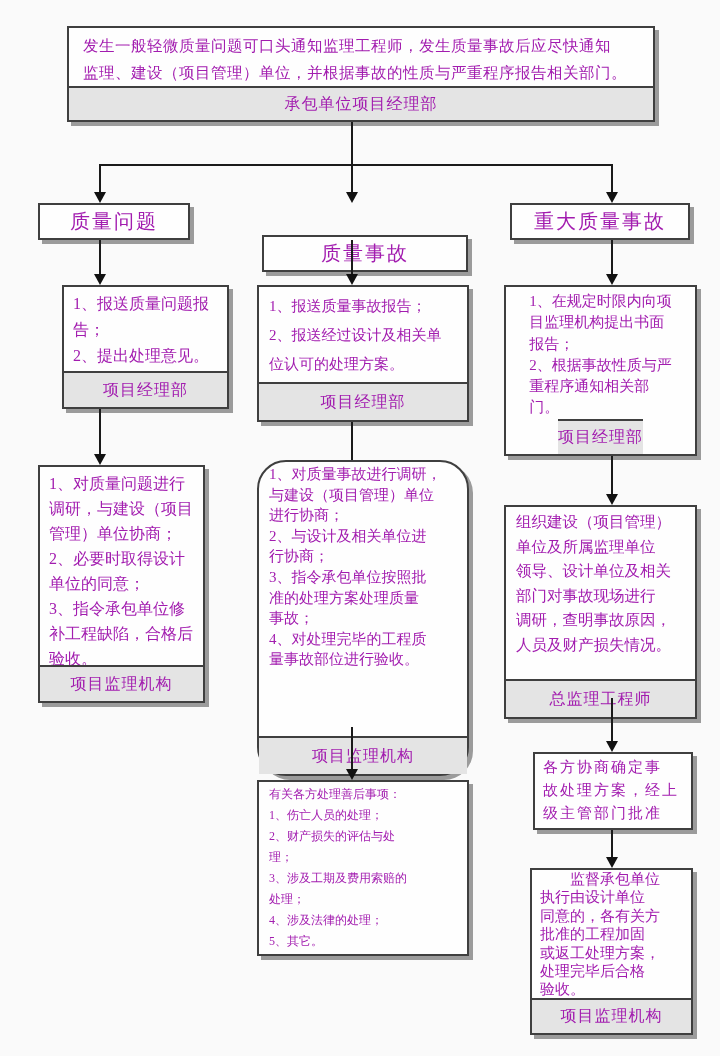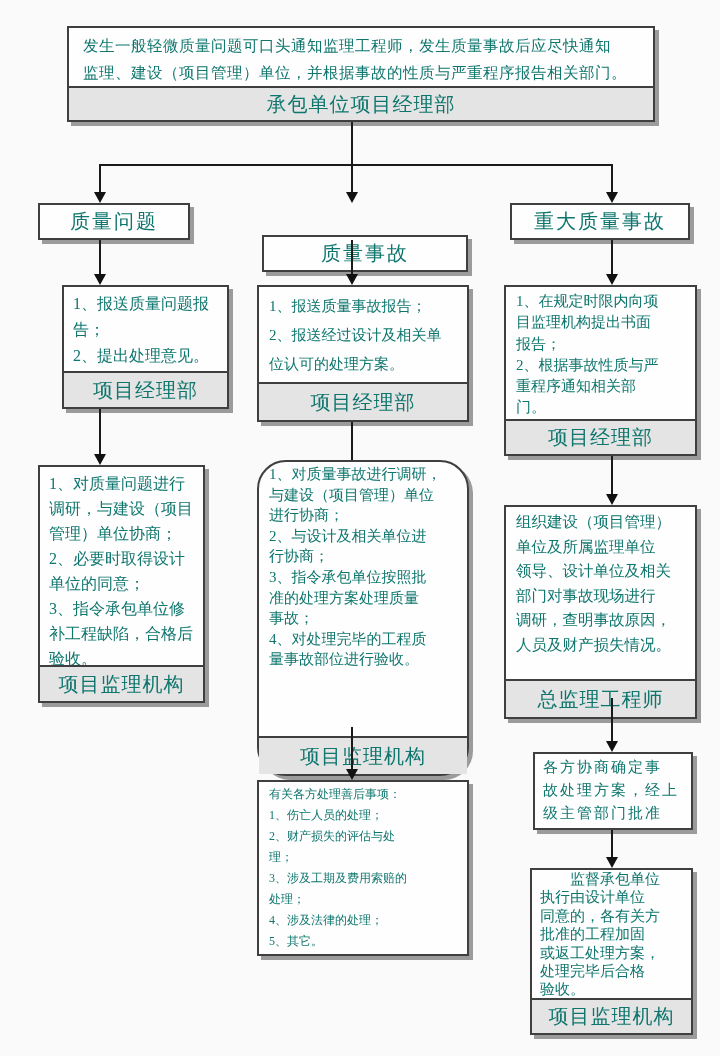--- a/index.html
+++ b/index.html
@@ -15,35 +15,35 @@
     overflow:hidden;
   }
   .node {
     position:absolute;
     box-sizing:border-box;
     background:#fefefe;
     border:2px solid #3f3f3f;
     box-shadow:4px 4px 0 0 #9b9b9b;
     display:flex;
     flex-direction:column;
-    color:#0f766e;
+    color:#a21caf;
   }
   .node .body {
     flex:1;
     white-space:pre-line;
     text-align:left;
     overflow:hidden;
   }
   .node .footer {
     border-top:2px solid #3f3f3f;
     background:#e4e4e4;
     display:flex;
     align-items:center;
     justify-content:center;
-    font-size:20px;
+    font-size:16px;
     letter-spacing:1px;
   }
   .hdr {
     align-items:center;
     justify-content:center;
     font-size:20px;
     letter-spacing:2px;
     flex-direction:row;
   }
   .vline {
@@ -114,21 +114,21 @@
     <div class="footer" style="height:34px;">项目经理部</div>
   </div>
 
   <div class="node" style="left:257px; top:285px; width:212px; height:137px;">
     <div class="body t-c2b1">1、报送质量事故报告；
 2、报送经过设计及相关单
 位认可的处理方案。</div>
     <div class="footer" style="height:36px;">项目经理部</div>
   </div>
 
-  <div class="node" style="left:504px; top:285px; width:193px; height:171px;">
+  <div class="node" style="left:504px; top:285px; width:193px; height:171px;align-items:center;">
     <div class="body t-c3b1">1、在规定时限内向项
 目监理机构提出书面
 报告；
 2、根据事故性质与严
 重程序通知相关部
 门。</div>
     <div class="footer" style="height:33px;">项目经理部</div>
   </div>
 
   <div class="vline" style="left:99px;  top:409px; height:45px;"></div>

